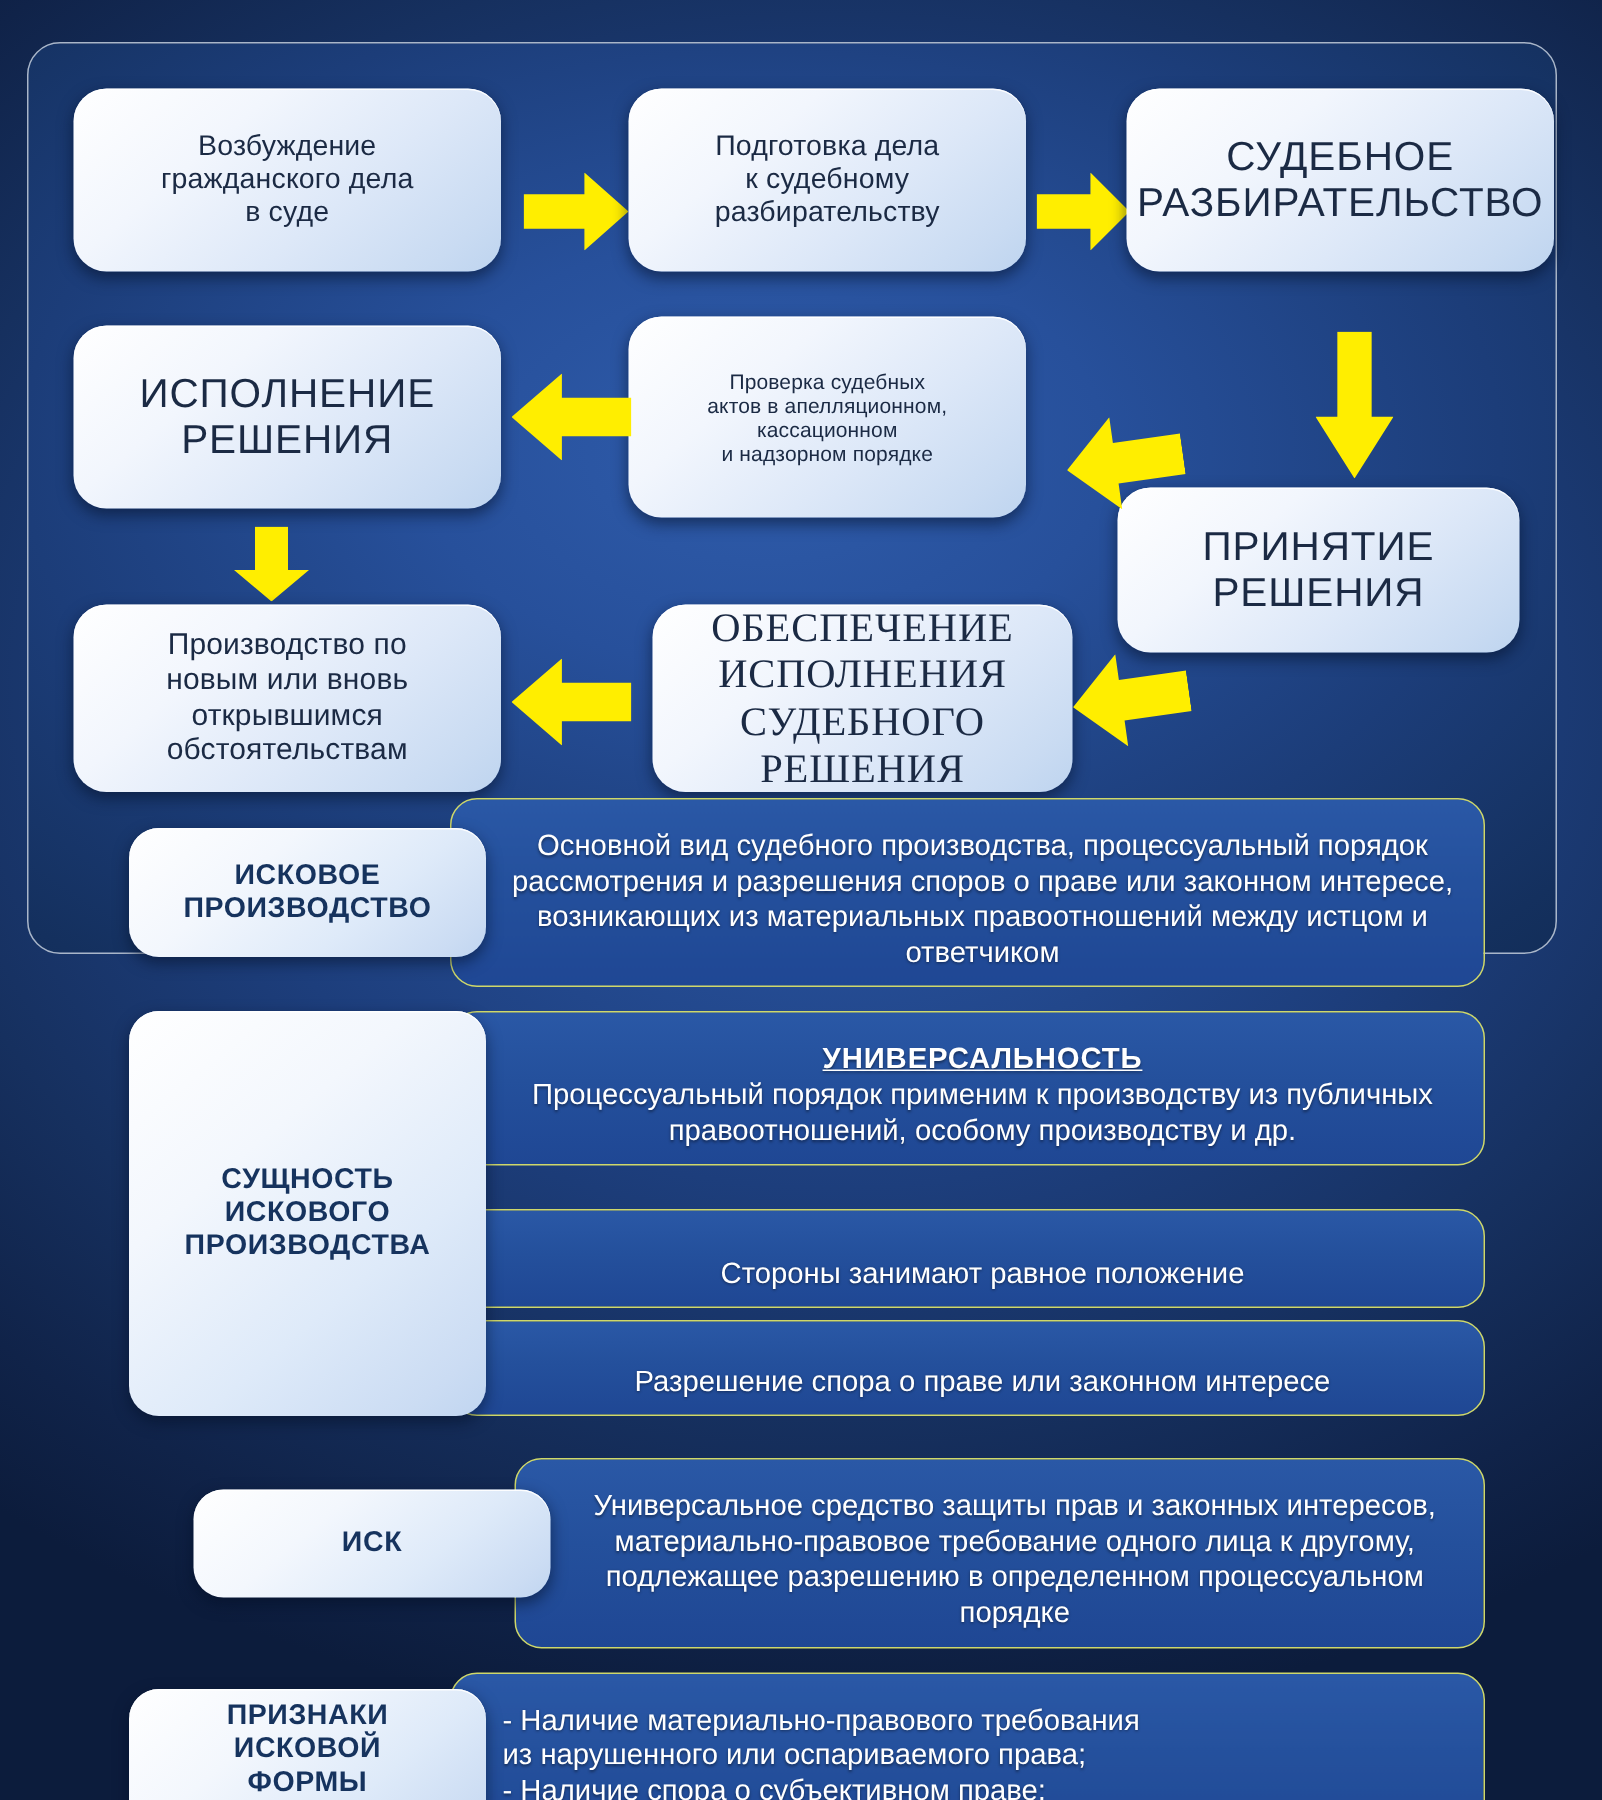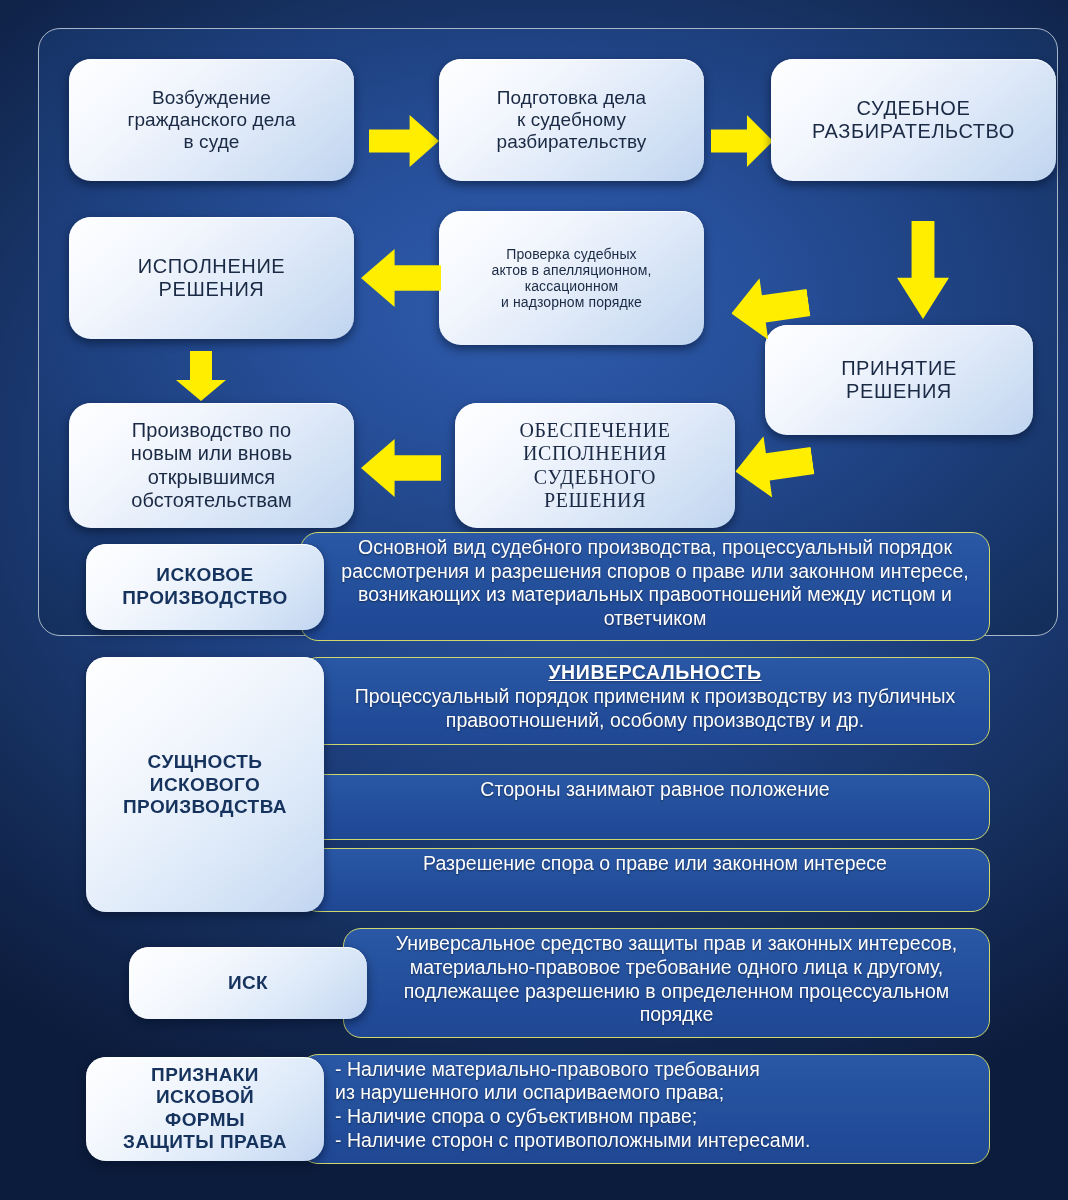--- a/index.html
+++ b/index.html
@@ -27,21 +27,20 @@
     position: absolute;
     left: 18px;
     top: 28px;
     width: 1020px;
     height: 608px;
     border: 1.5px solid #a9b6c9;
     border-radius: 22px;
     box-sizing: border-box;
     background:
       radial-gradient(ellipse 820px 520px at 48% 45%, #2f5cab 0%, #27509b 28%, #1c3d79 60%, #14305e 85%, #102a52 100%);
-    margin-left: 20px;
   }
 
   
   .node {
     position: absolute;
     border-radius: 22px;
     background: linear-gradient(140deg, #ffffff 0%, #f2f6fd 32%, #dde8f8 62%, #c9dbf2 88%, #bed4ef 100%);
     box-shadow: 0 4px 10px rgba(4, 14, 36, 0.55), inset 0 1px 0 rgba(255,255,255,0.9);
     display: flex;
     align-items: center;
@@ -50,21 +49,21 @@
     color: #1b2a44;
     box-sizing: border-box;
     padding: 6px 10px;
   }
   .node span {
     display: block;
     line-height: 1.16;
     white-space: pre-line;
   }
   .node.sentence span { font-size: 19px; letter-spacing: 0.1px; }
-  .node.caps span { font-size: 20px; letter-spacing: 0.6px; }
+  .node.caps span { font-size: 27px; letter-spacing: 0.6px; }
 
   
   #n-vozb   { left: 30px;  top: 30px;  width: 285px; height: 122px; }
   #n-podg   { left: 400px; top: 30px;  width: 265px; height: 122px; }
   #n-sud    { left: 732px; top: 30px;  width: 285px; height: 122px; }
   #n-isp    { left: 30px;  top: 188px; width: 285px; height: 122px; }
   #n-prov   { left: 400px; top: 182px; width: 265px; height: 134px; }
   #n-prin   { left: 726px; top: 296px; width: 268px; height: 110px; }
   #n-proizv { left: 30px;  top: 374px; width: 285px; height: 125px; }
   #n-obesp  { left: 416px; top: 374px; width: 280px; height: 125px; font-family: Liberation Serif, serif; }
@@ -137,24 +136,24 @@
     gap: 8px;
     margin-left: -24px;
     z-index: 1;
   }
   .desc-box {
     border: 1.6px solid #cfd86a;
     border-radius: 18px;
     background: linear-gradient(180deg, #2a58a6 0%, #24509c 45%, #1f4794 100%);
     color: #ffffff;
     display: flex;
-    align-items: flex-start;
+    align-items: flex-end;
     justify-content: center;
     text-align: center;
-    padding: 3px 14px 10px 34px;
+    padding: 20px 14px 10px 34px;
     box-sizing: border-box;
     font-size: 19.5px;
     line-height: 1.21;
     text-shadow: 0 1px 2px rgba(0,0,0,0.45);
     flex: 1 1 auto;
   }
   .desc-box p { margin: 0; white-space: pre-line; }
   .desc-box.left-align { text-align: left; justify-content: flex-start; }
   .desc-title {
     display: block;
@@ -166,21 +165,21 @@
   #row-iskovoe .label-box { height: 86px; align-self: center; }
   #row-iskovoe .desc-stack { min-height: 106px; }
 
   #row-suschnost .label-box { min-height: 238px; text-align: center; }
   #row-suschnost .desc-stack { min-height: 238px; }
   #row-suschnost .desc-box.b1 { flex: 0 0 88px; }
   #row-suschnost .desc-box.b2 { flex: 0 0 66px; margin-top: 21px; }
   #row-suschnost .desc-box.b3 { flex: 0 0 64px; }
 
   #row-isk .label-box { height: 72px; align-self: center; margin-left: 43px; }
-  #row-isk .desc-stack { min-height: 104px; }
+  #row-isk .desc-stack { min-height: 104px; margin-top: 12px; }
 
   #row-priznaki .label-box { height: 104px; align-self: center; }
   #row-priznaki .desc-stack { min-height: 110px; }
 </style>
 </head>
 <body>
 
 <div class="page">
 
   <div class="flow-panel">

